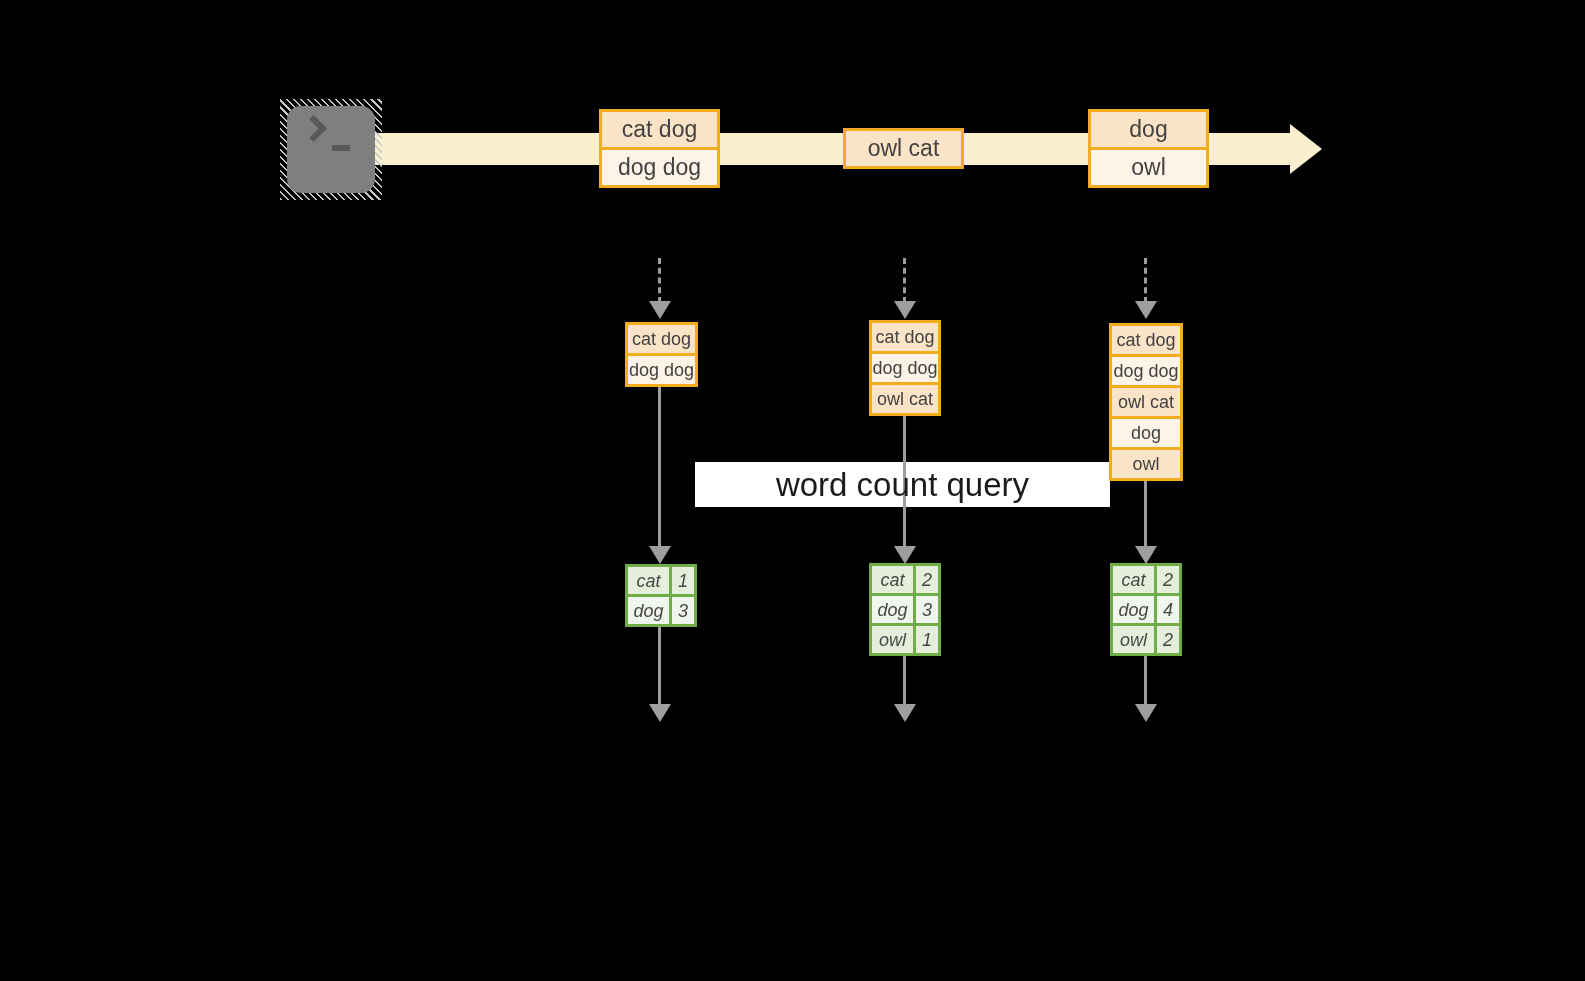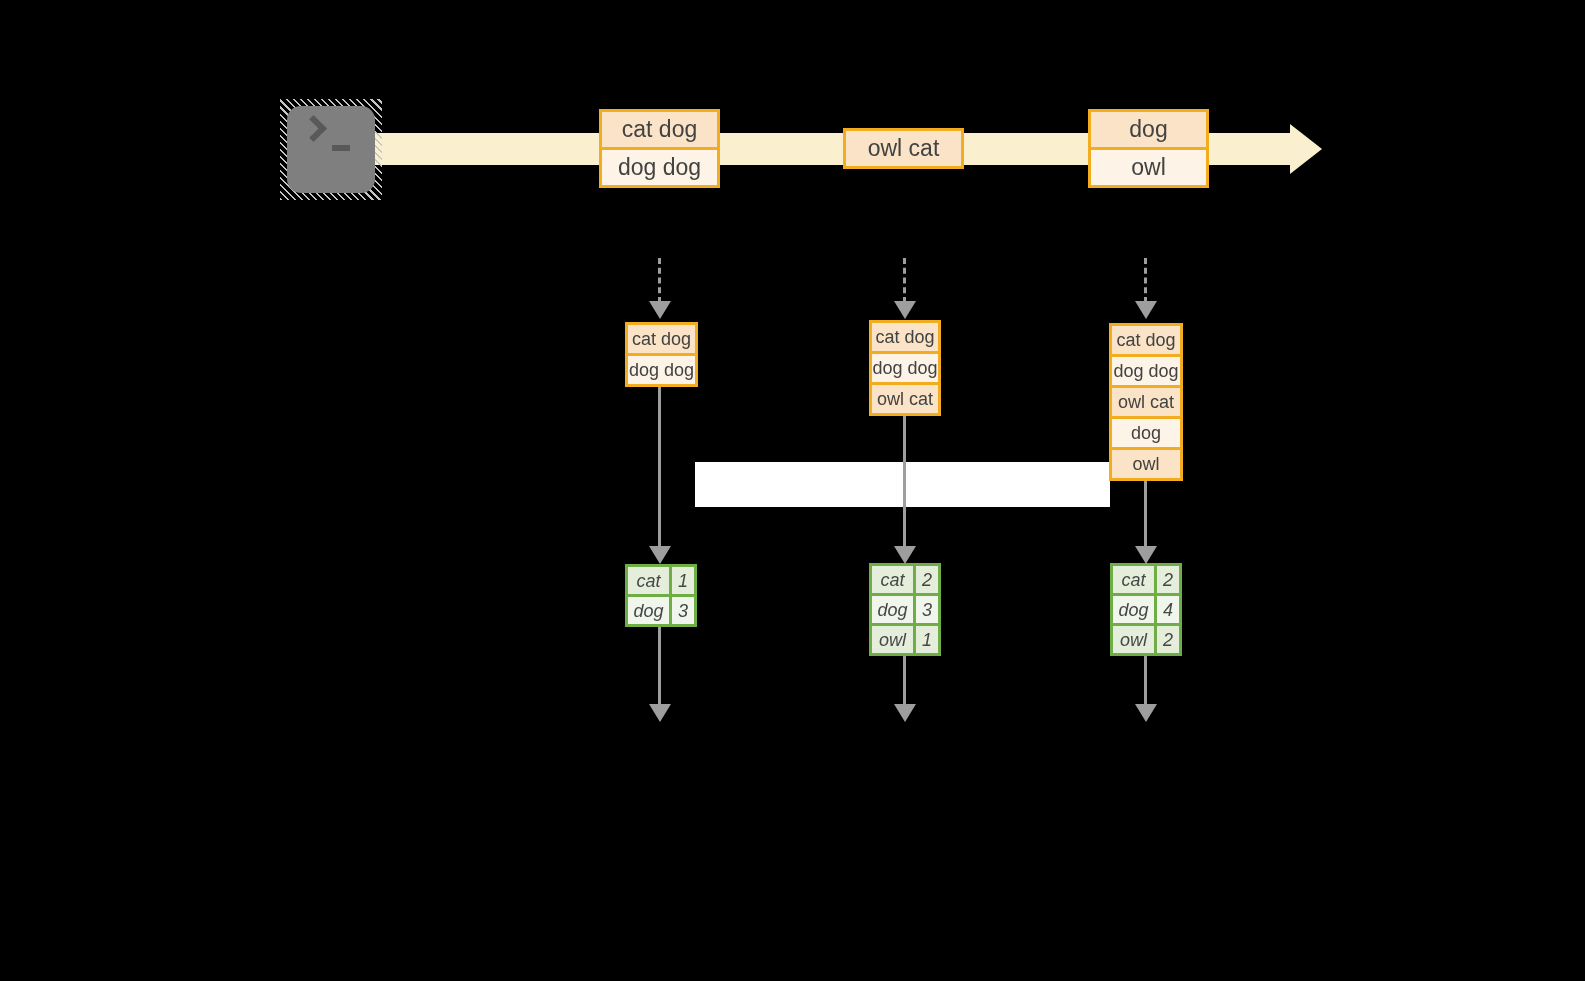--- a/index.html
+++ b/index.html
@@ -99,20 +99,21 @@
   </div>
   <div class="obox" style="left:1109px;top:323px;width:74px;">
     <div class="orow st-row fill-a">cat dog</div>
     <div class="orow st-row fill-b">dog dog</div>
     <div class="orow st-row fill-a">owl cat</div>
     <div class="orow st-row fill-b">dog</div>
     <div class="orow st-row fill-a">owl</div>
   </div>
 
   <div class="banner-bg"></div>
+  <div class="banner-text">word count query</div>
 
   <div class="sline" style="left:658px;top:387px;height:161px;"></div>
   <div class="ahead" style="left:649px;top:546px;"></div>
   <div class="sline" style="left:903px;top:416px;height:132px;"></div>
   <div class="ahead" style="left:894px;top:546px;"></div>
   <div class="sline" style="left:1144px;top:481px;height:67px;"></div>
   <div class="ahead" style="left:1135px;top:546px;"></div>
 
   <div class="gtable" style="left:625px;top:564px;">
     <div class="gcell row-a">cat</div>

